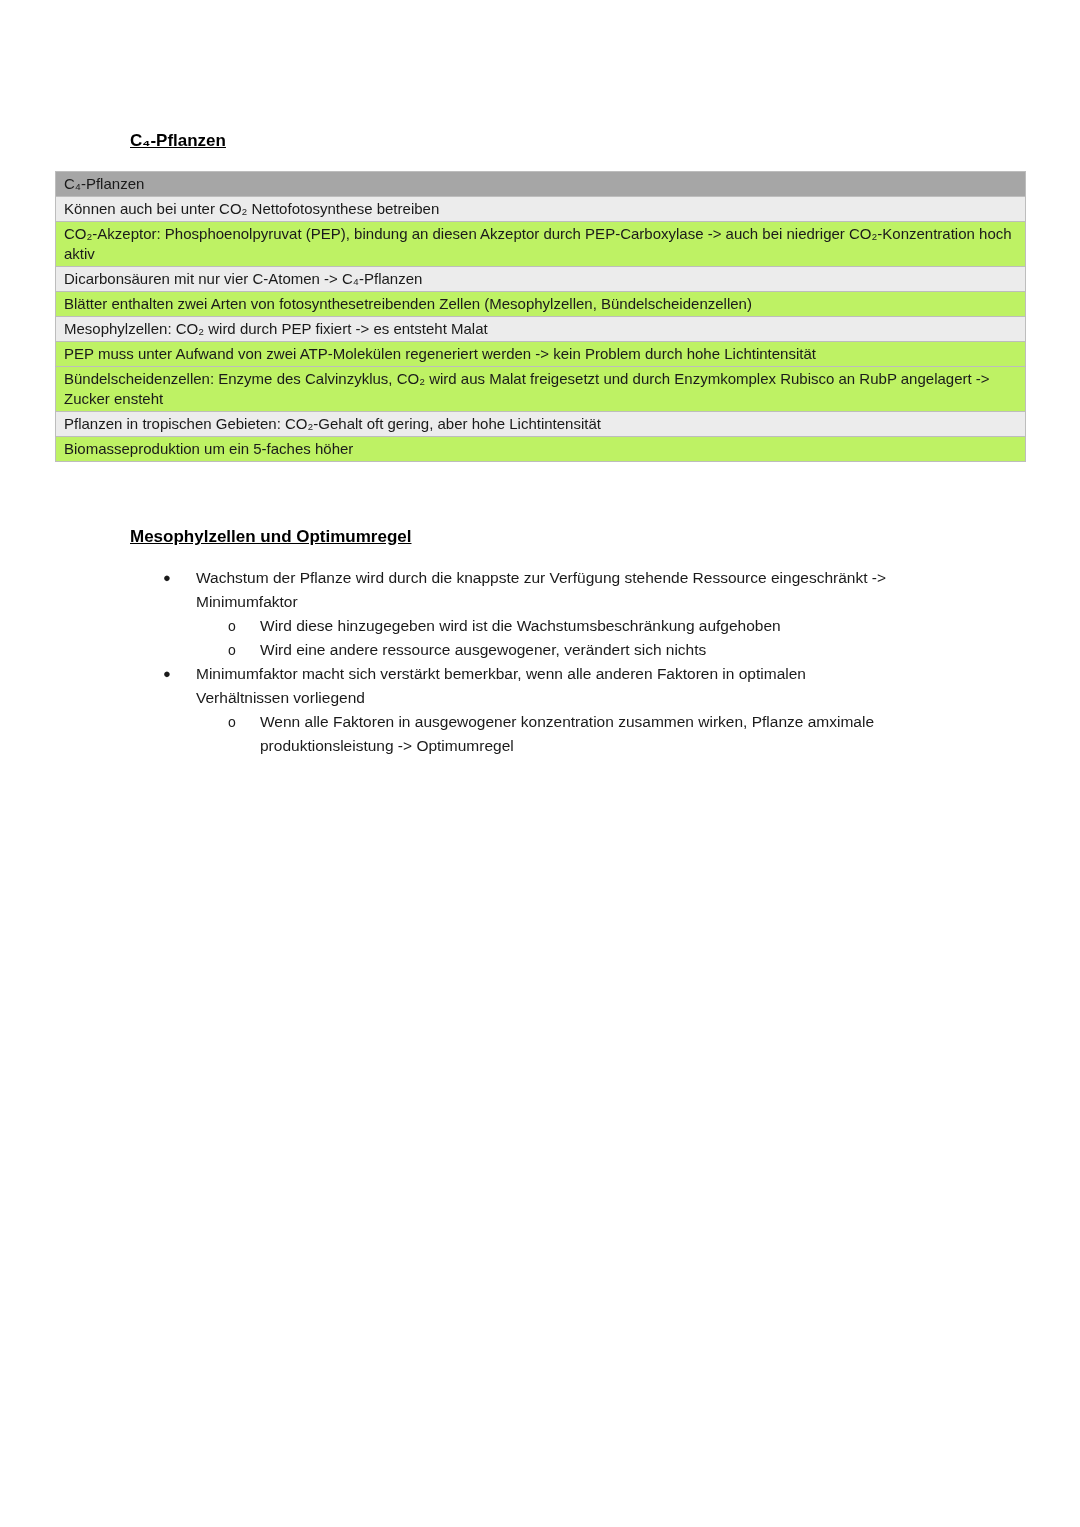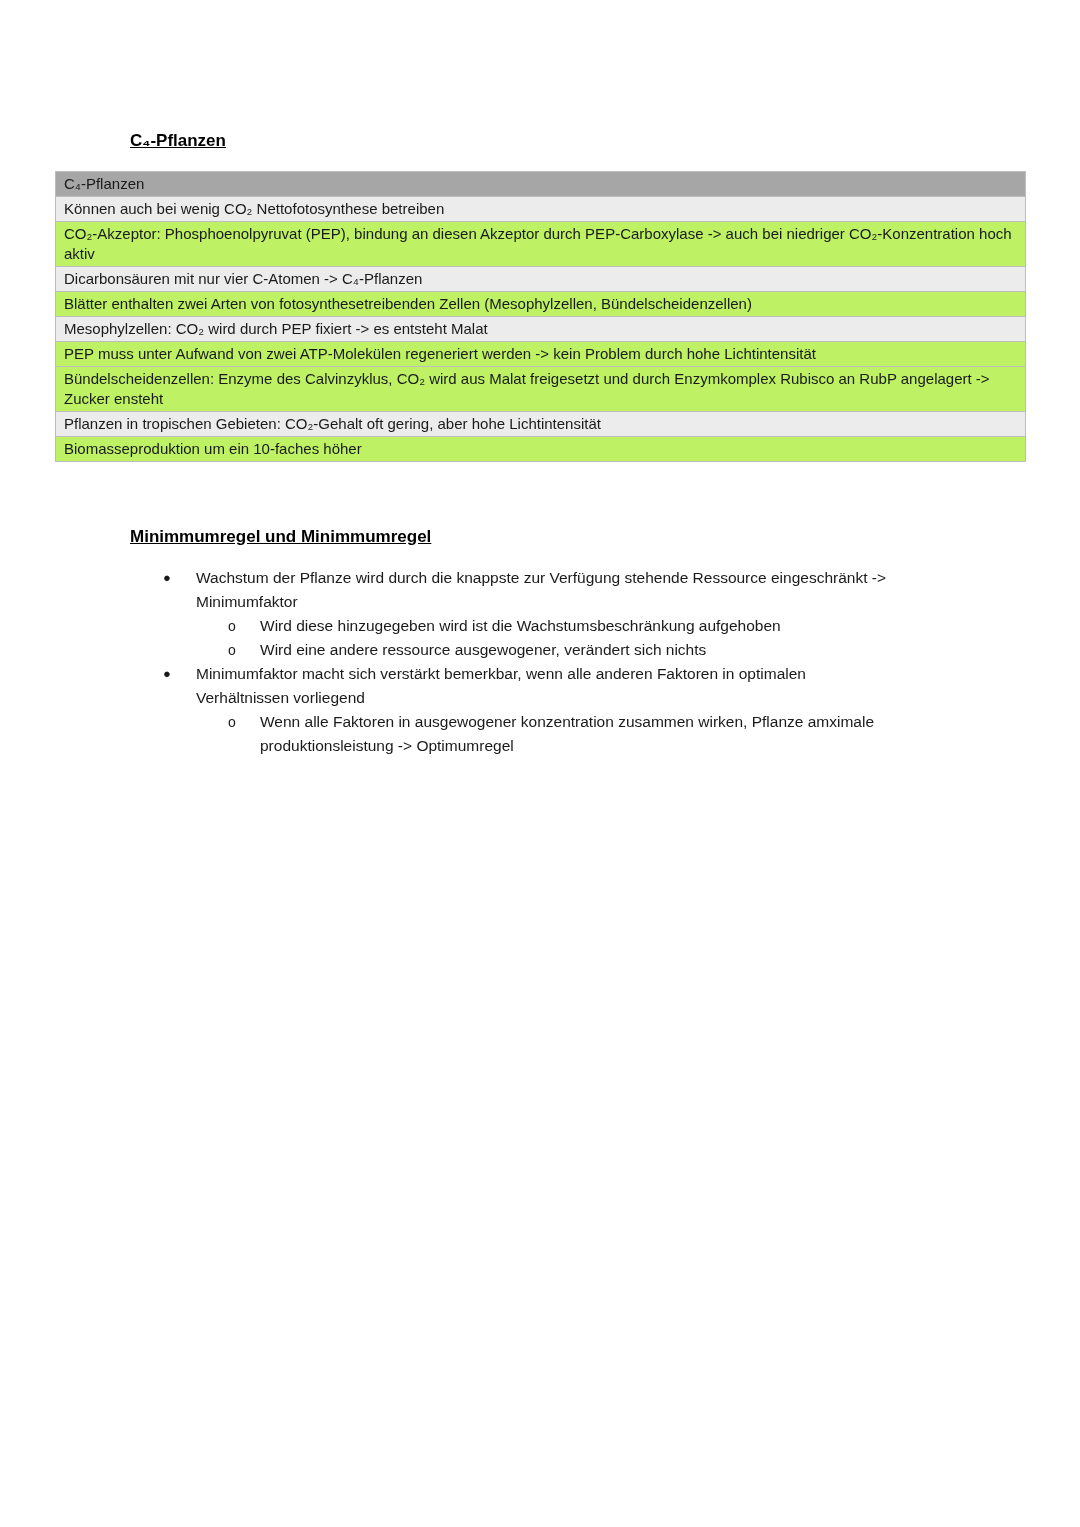--- a/index.html
+++ b/index.html
@@ -70,33 +70,33 @@
 </head>
 <body>
 
 <div class="page">
 
   <div id="heading1" class="heading">C₄-Pflanzen</div>
 
   <div class="notes-table">
     <div class="trow header">C₄-Pflanzen</div>
     <div>
-        <div class="trow shaded">Können auch bei wenig CO₂ Nettofotosynthese betreiben</div>
+        <div class="trow shaded">Können auch bei unter CO₂ Nettofotosynthese betreiben</div>
         <div class="trow">CO₂-Akzeptor: Phosphoenolpyruvat (PEP), bindung an diesen Akzeptor durch PEP-Carboxylase -&gt; auch bei niedriger CO₂-Konzentration hoch aktiv</div>
         <div class="trow shaded">Dicarbonsäuren mit nur vier C-Atomen -&gt; C₄-Pflanzen</div>
         <div class="trow">Blätter enthalten zwei Arten von fotosynthesetreibenden Zellen (Mesophylzellen, Bündelscheidenzellen)</div>
         <div class="trow shaded">Mesophylzellen: CO₂ wird durch PEP fixiert -&gt; es entsteht Malat</div>
         <div class="trow">PEP muss unter Aufwand von zwei ATP-Molekülen regeneriert werden -&gt; kein Problem durch hohe Lichtintensität</div>
         <div class="trow">Bündelscheidenzellen: Enzyme des Calvinzyklus, CO₂ wird aus Malat freigesetzt und durch Enzymkomplex Rubisco an RubP angelagert -&gt; Zucker ensteht</div>
         <div class="trow shaded">Pflanzen in tropischen Gebieten: CO₂-Gehalt oft gering, aber hohe Lichtintensität</div>
-        <div class="trow">Biomasseproduktion um ein 10-faches höher</div>
+        <div class="trow">Biomasseproduktion um ein 5-faches höher</div>
       </div>
   </div>
 
-  <div id="heading2" class="heading">Minimmumregel und Minimmumregel</div>
+  <div id="heading2" class="heading">Mesophylzellen und Optimumregel</div>
 
   <div class="bullet-list">
       <div class="b1">
         <span class="marker">●</span>
         <span class="btext">Wachstum der Pflanze wird durch die knappste zur Verfügung stehende Ressource eingeschränkt -&gt; Minimumfaktor</span>
       </div>
       <div class="b2">
         <span class="marker">o</span>
         <span class="btext">Wird diese hinzugegeben wird ist die Wachstumsbeschränkung aufgehoben</span>
       </div>

